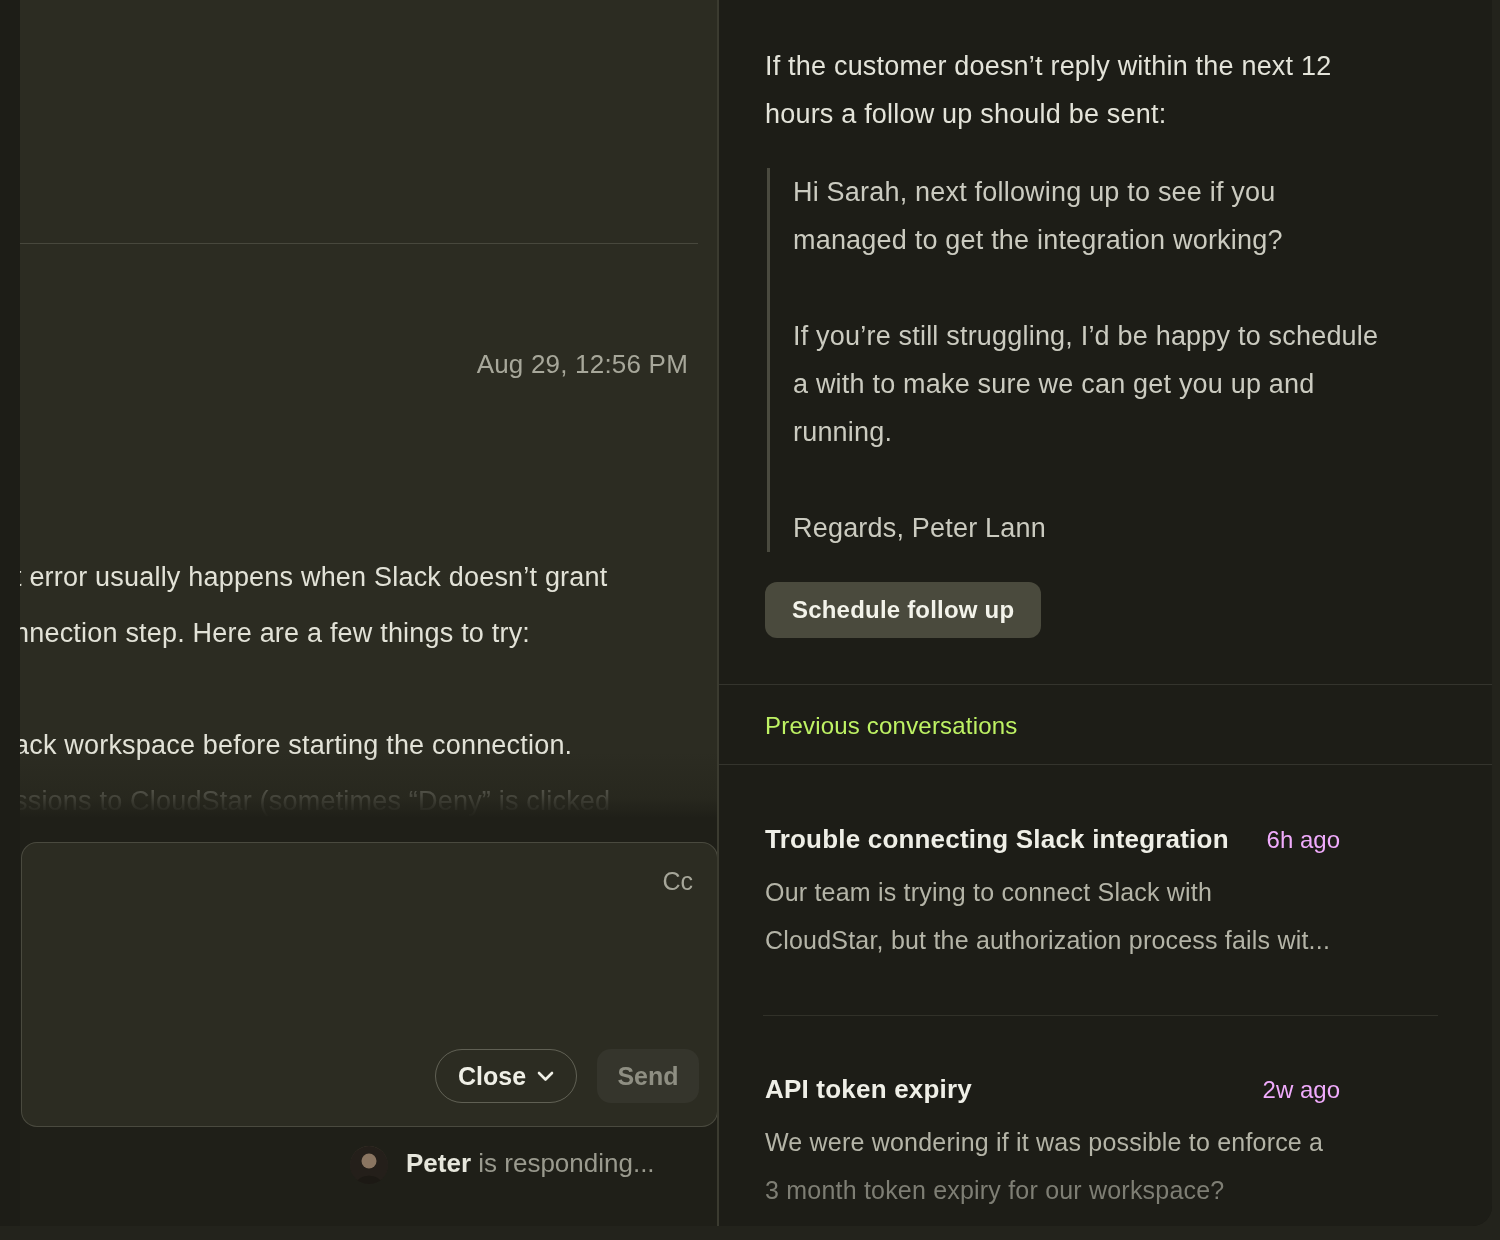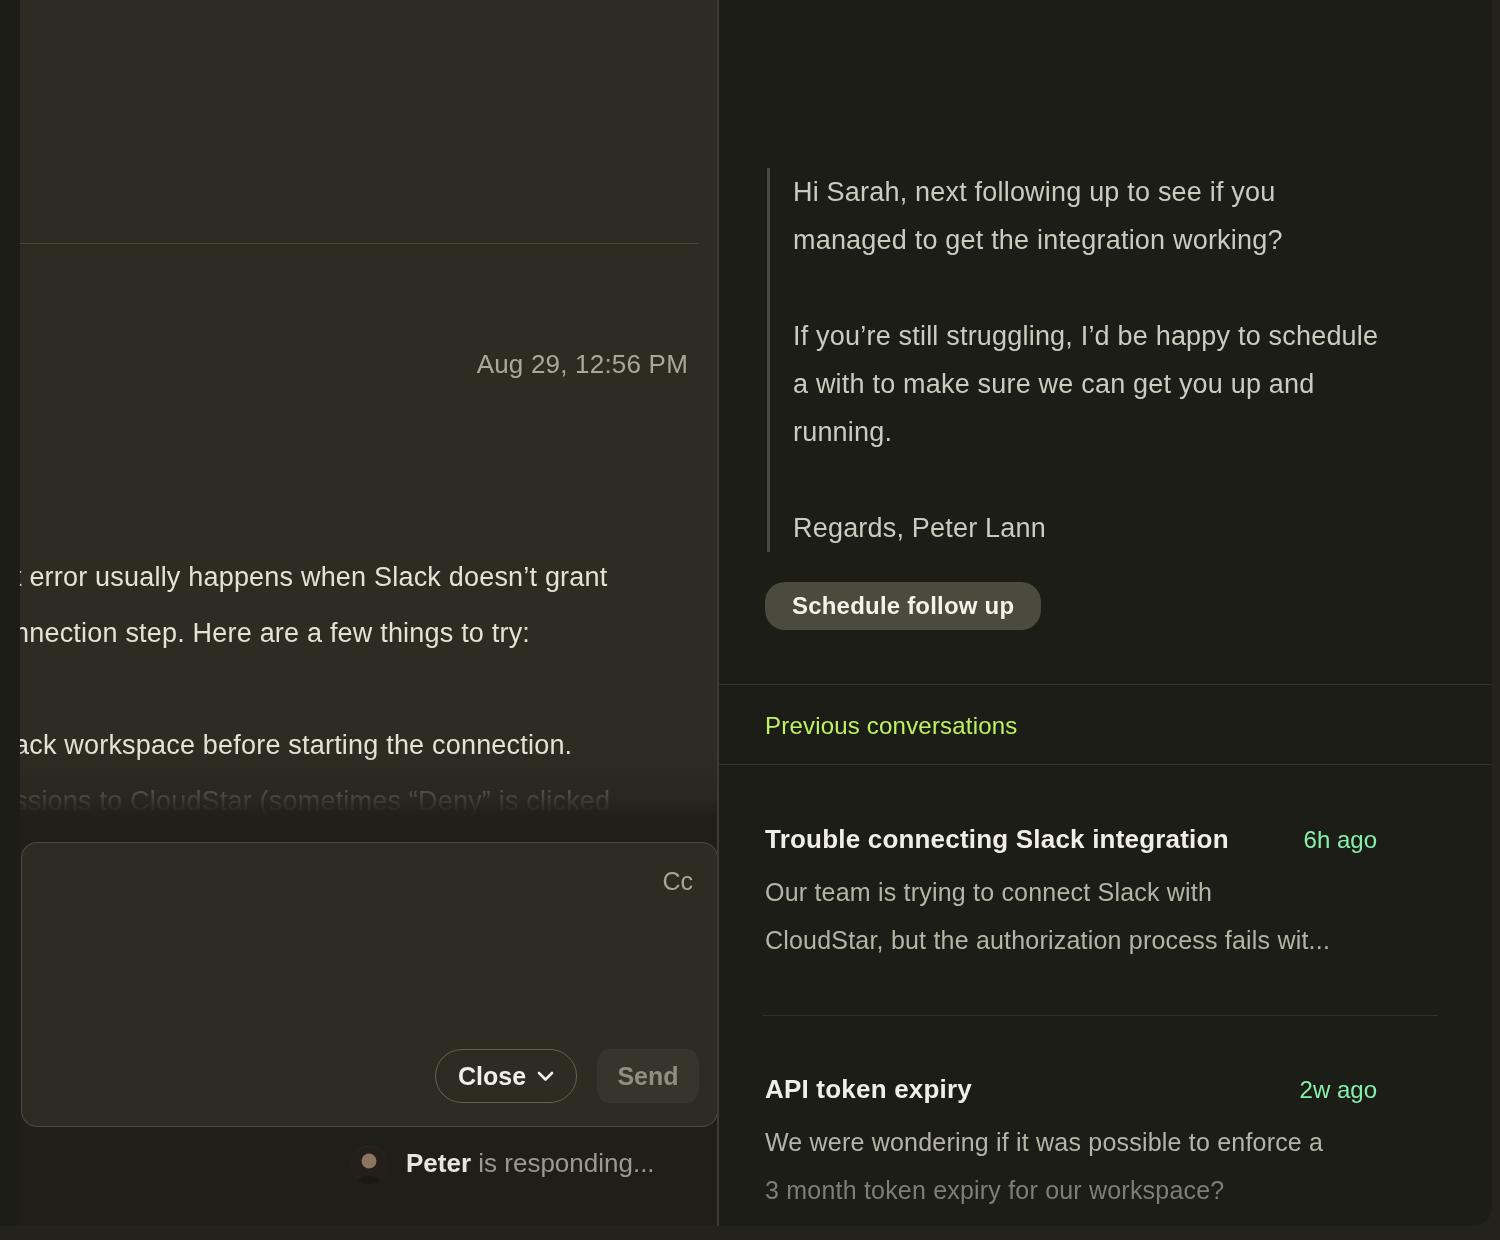--- a/index.html
+++ b/index.html
@@ -60,30 +60,30 @@
   
   .right-panel{position:absolute;left:719px;top:0;width:781px;height:1226px;background:#1d1d17;overflow:hidden;}
   .intro{position:absolute;left:46px;top:42px;font-size:27px;line-height:48px;color:#e3e3d9;letter-spacing:.2px;}
   .quote{
     position:absolute;left:48px;top:168px;width:660px;
     border-left:3px solid #4a4a3f;padding-left:23px;
     font-size:27px;line-height:48px;color:#cbcbc0;letter-spacing:.2px;
   }
   .quote .ln{height:48px;white-space:nowrap;}
   .schedule-btn{
-    position:absolute;left:46px;top:582px;height:48px;padding:0 27px;
-    display:inline-flex;align-items:center;border:none;border-radius:20px;
+    position:absolute;left:46px;top:582px;height:56px;padding:0 27px;
+    display:inline-flex;align-items:center;border:none;border-radius:12px;
     background:#4a4a3d;color:#f3f3ea;font-size:24px;font-weight:700;font-family:inherit;cursor:pointer;
     letter-spacing:.2px;
   }
   .hdivider{position:absolute;left:0;width:781px;height:1px;background:rgba(226,226,205,0.12);}
   .prev-header{position:absolute;left:46px;top:712px;font-size:24px;color:#bef264;letter-spacing:.2px;}
-  .conv-item{position:absolute;left:0;width:683px;cursor:pointer;padding-left:37px;}
+  .conv-item{position:absolute;left:0;width:683px;cursor:pointer;}
   .conv-title{position:absolute;left:46px;top:0;font-size:26px;font-weight:700;color:#efefe7;letter-spacing:.2px;white-space:nowrap;}
-  .conv-time{position:absolute;right:62px;top:2px;font-size:24px;color:#86efac;}
+  .conv-time{position:absolute;right:62px;top:2px;font-size:24px;color:#f0abfc;}
   .conv-prev{position:absolute;left:46px;top:52px;font-size:25px;line-height:48px;color:#b4b4a7;letter-spacing:.2px;white-space:nowrap;}
   .conv-prev .faded{color:#7e7e74;}
   .item-divider{position:absolute;left:44px;right:62px;top:1015px;height:1px;background:rgba(226,226,205,0.10);}
 </style>
 </head>
 <body>
 
 <div class="app-card">
   <div class="vp">
 
@@ -122,20 +122,24 @@
             <path d="M6 38 C8 27 30 27 32 38 Z" fill="#1c1914"></path>
           </svg>
         </div>
         <div class="typing-text"><b>Peter</b><span> is responding...</span></div>
       </div>
     </div>
 
     <div class="panel-divider"></div>
 
     <div class="right-panel">
+      <div class="intro">
+        <div>If the customer doesn’t reply within the next 12</div>
+        <div>hours a follow up should be sent:</div>
+      </div>
 
       <div class="quote">
         <div class="ln">Hi Sarah, next following up to see if you</div>
         <div class="ln">managed to get the integration working?</div>
         <div class="ln"></div>
         <div class="ln">If you’re still struggling, I’d be happy to schedule</div>
         <div class="ln">a with to make sure we can get you up and</div>
         <div class="ln">running.</div>
         <div class="ln"></div>
         <div class="ln">Regards, Peter Lann</div>

